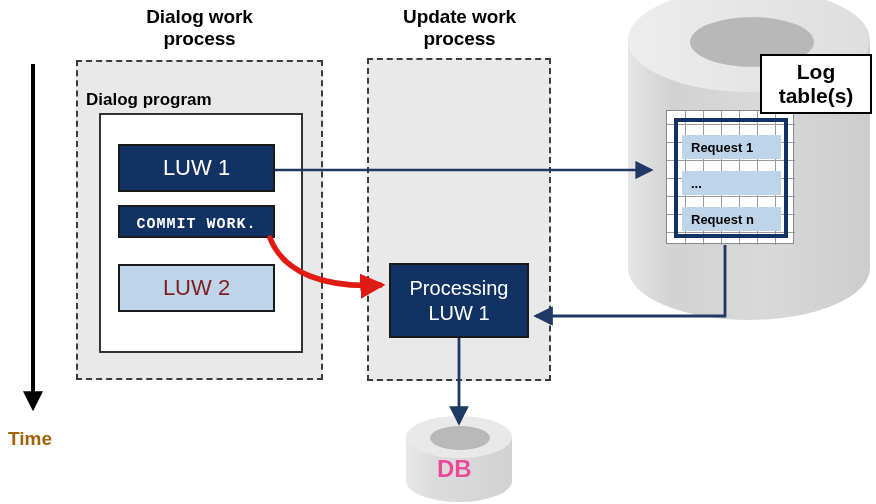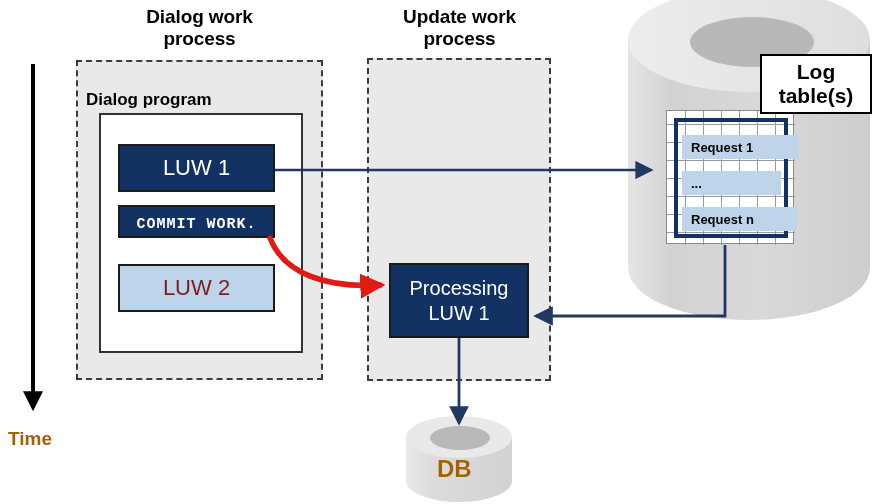--- a/index.html
+++ b/index.html
@@ -60,21 +60,21 @@
   .lt-hline{position:absolute;height:1px;background:#9a9a9a;}
 
   .logbadge{
     position:absolute;background:#ffffff;border:2px solid #000;box-sizing:border-box;
     display:flex;justify-content:center;text-align:center;
     font-weight:bold;font-size:21px;line-height:1.12;color:#000;
   }
 
   
   .dblabel{
-    position:absolute;font-weight:bold;font-size:24px;color:#a16207;
+    position:absolute;font-weight:bold;font-size:24px;color:#ec4899;
     text-shadow:0 0 1px #fff;
   }
 
   svg.layer{position:absolute;left:0;top:0;width:876px;height:504px;overflow:visible;}
   svg.layer.back{z-index:1;}
   svg.layer.front{z-index:6;pointer-events:none;}
   .z2{z-index:2;}
   .z3{z-index:3;}
   .z4{z-index:4;}
   .z5{z-index:5;}
@@ -161,27 +161,27 @@
     <div class="lt-hline" style="left:0;top:13px;width:128px;"></div>
     <div class="lt-hline" style="left:0;top:31px;width:128px;"></div>
     <div class="lt-hline" style="left:0;top:49px;width:128px;"></div>
     <div class="lt-hline" style="left:0;top:67px;width:128px;"></div>
     <div class="lt-hline" style="left:0;top:85px;width:128px;"></div>
     <div class="lt-hline" style="left:0;top:103px;width:128px;"></div>
     <div class="lt-hline" style="left:0;top:121px;width:128px;"></div>
 
     <div class="lt-inner" style="left:7px;top:7px;width:114px;height:120px;"></div>
 
-    <div class="lt-row" style="left:15px;top:24px;width:117px;height:24px;">
+    <div class="lt-row" style="left:15px;top:24px;width:99px;height:24px;">
       <span>Request 1</span>
     </div>
     <div class="lt-row" style="left:15px;top:60px;width:99px;height:24px;">
       <span>...</span>
     </div>
-    <div class="lt-row" style="left:15px;top:96px;width:115px;height:24px;">
+    <div class="lt-row" style="left:15px;top:96px;width:99px;height:24px;">
       <span>Request n</span>
     </div>
   </div>
 
   <div class="logbadge z5" style="left:760px;top:54px;width:112px;height:60px;flex-direction:column;">
     <span>Log</span>
     <span>table(s)</span>
   </div>
 
   <div class="dblabel z5" style="left:437px;top:455px;">DB</div>

